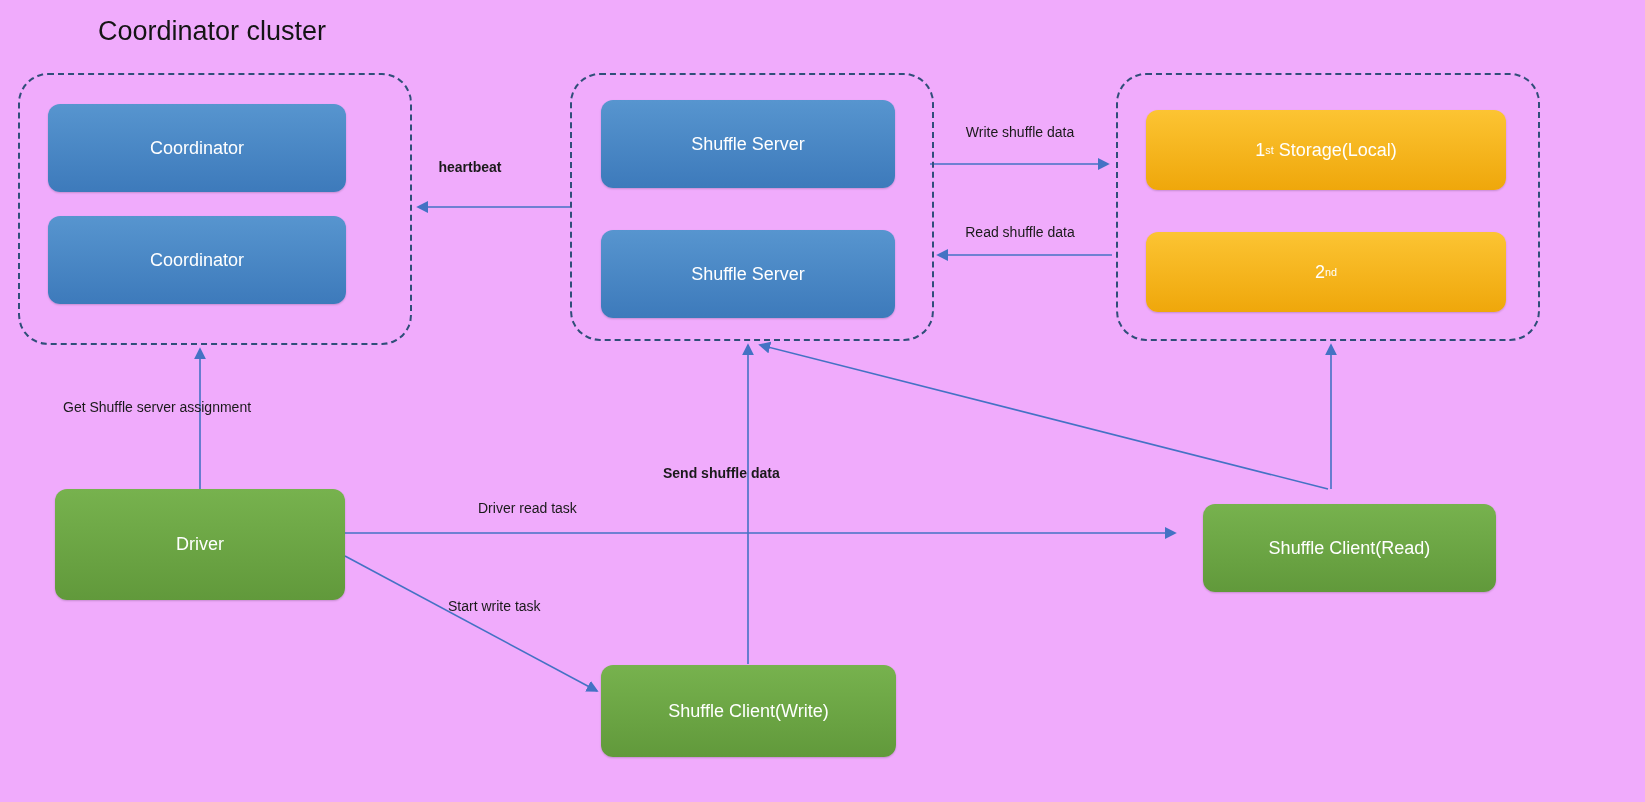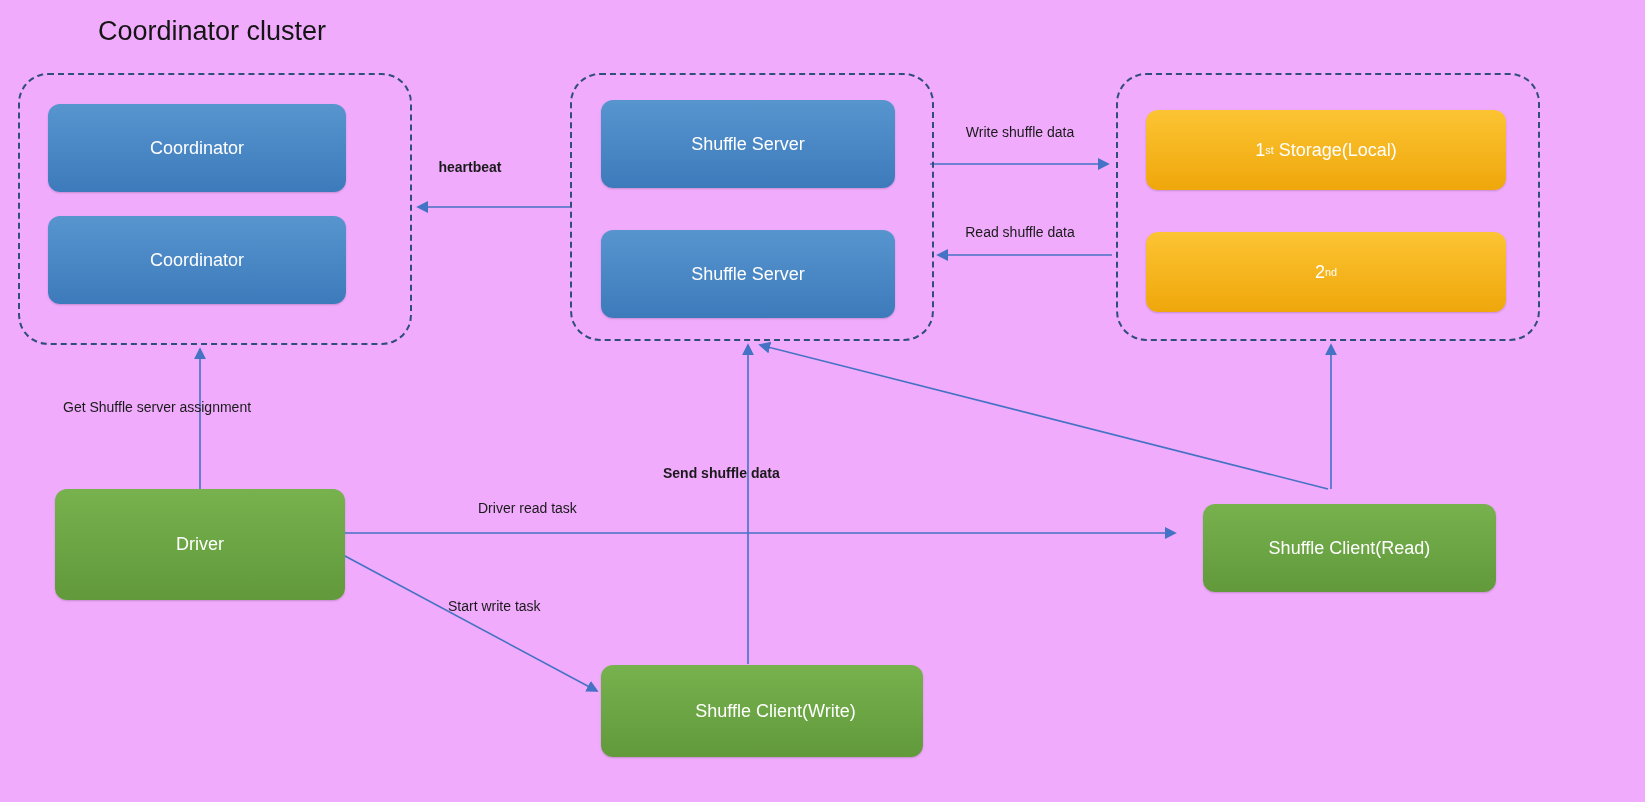--- a/index.html
+++ b/index.html
@@ -96,21 +96,21 @@
   <div class="node orange" style="left:1146px; top:232px; width:360px; height:80px;">
     <span>2</span><sup>nd</sup>
   </div>
 
   <div class="node green" style="left:55px; top:489px; width:290px; height:111px;">
     <span>Driver</span>
   </div>
   <div class="node green" style="left:1181px; top:504px; width:293px; height:88px;margin-left:22px;">
     <span>Shuffle Client(Read)</span>
   </div>
-  <div class="node green" style="left:601px; top:665px; width:295px; height:92px;padding-left:27px;">
+  <div class="node green" style="left:601px; top:665px; width:295px; height:92px;">
     <span>Shuffle Client(Write)</span>
   </div>
 
   <div class="edge-label centered" style="left:415px; top:159px; width:110px;font-weight:bold;">heartbeat</div>
   <div class="edge-label centered" style="left:920px; top:124px; width:200px;">Write shuffle data</div>
   <div class="edge-label centered" style="left:920px; top:224px; width:200px;">Read shuffle data</div>
   <div class="edge-label" style="left:63px; top:399px;">Get Shuffle server assignment</div>
   <div class="edge-label" style="left:478px; top:500px;">Driver read task</div>
   <div class="edge-label" style="left:448px; top:598px;">Start write task</div>
   <div class="edge-label" style="left:663px; top:465px;font-weight:bold;">Send shuffle data</div>

